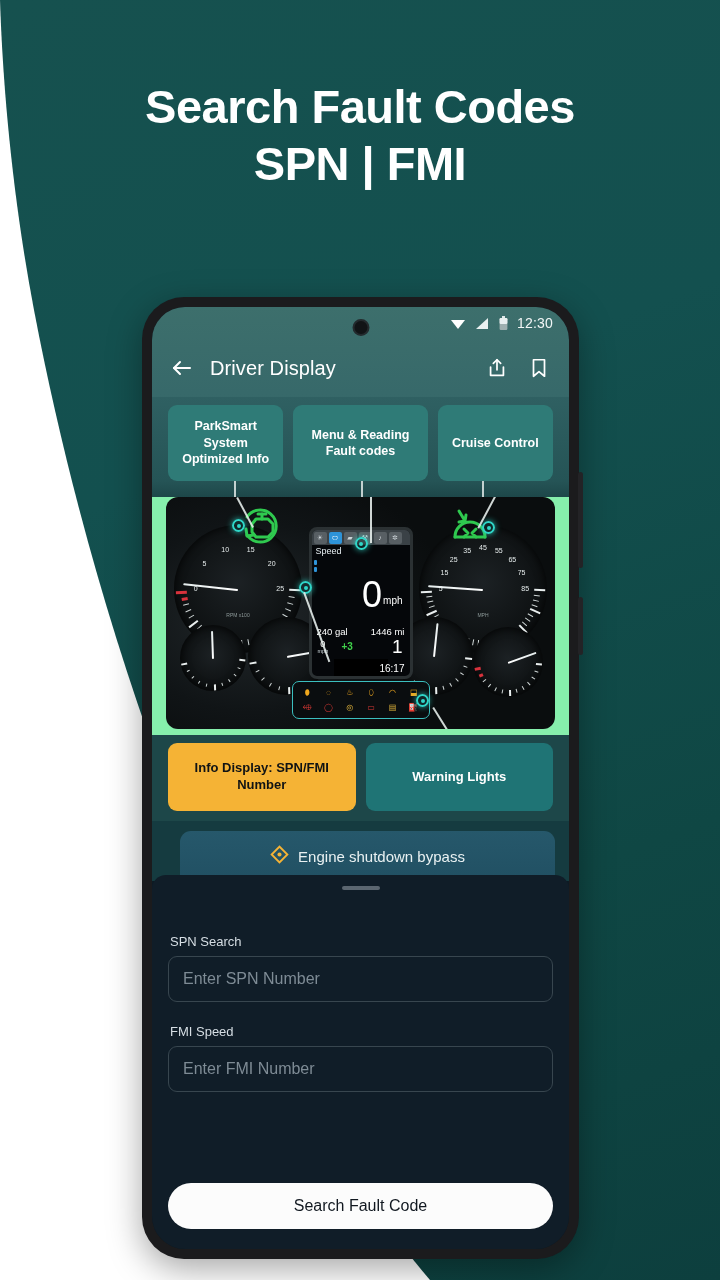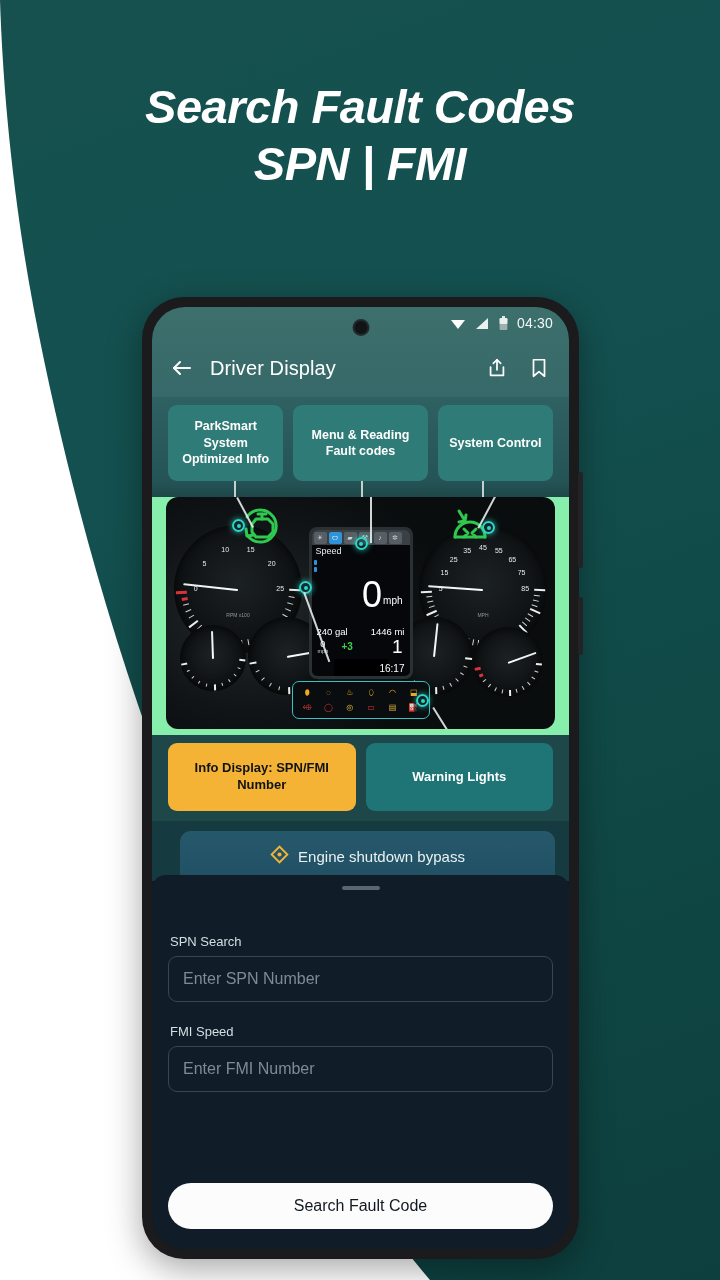--- a/index.html
+++ b/index.html
@@ -36,21 +36,20 @@
     top: 78px;
     left: 0;
     width: 720px;
     text-align: center;
     color: #ffffff;
     font-size: 47px;
     font-weight: bold;
     line-height: 1.22;
     letter-spacing: -0.5px;
     z-index: 5;
-    font-style: italic;
   }
   .headline .line2 { display: block; }
 
   
   .phone-frame {
     position: absolute;
     left: 142px;
     top: 297px;
     width: 437px;
     height: 962px;
@@ -528,21 +527,21 @@
               <polygon points="1,12 13,1 13,12" fill="#e9f0f0"></polygon>
             </svg>
         </span>
         <span class="status-icon">
           <svg width="9" height="15" viewBox="0 0 9 15">
             <rect x="3" y="0" width="3" height="2" fill="#dfe8e8"></rect>
             <rect x="0.6" y="2" width="7.8" height="12" rx="1.2" fill="#9fb0b0"></rect>
             <rect x="0.6" y="2" width="7.8" height="6" rx="1.2" fill="#e9f0f0"></rect>
           </svg>
         </span>
-        <span class="status-time">04:30</span>
+        <span class="status-time">12:30</span>
       </div>
 
       <div class="appbar">
         <span class="appbar-icon">
           <svg width="24" height="24" viewBox="0 0 24 24" fill="none" stroke="#ffffff" stroke-width="2" stroke-linecap="round" stroke-linejoin="round">
             <line x1="20" y1="12" x2="4" y2="12"></line>
               <polyline points="10,6 4,12 10,18"></polyline>
           </svg>
         </span>
         <span class="appbar-title">Driver Display</span>
@@ -556,21 +555,21 @@
         <span class="appbar-icon">
           <svg width="22" height="22" viewBox="0 0 24 24" fill="none" stroke="#ffffff" stroke-width="1.9" stroke-linecap="round" stroke-linejoin="round">
             <path d="M6 3 h12 v18 l-6 -5 l-6 5 Z"></path>
           </svg>
         </span>
       </div>
 
       <div class="chips-row">
         <div class="chip">ParkSmart System Optimized Info</div>
         <div class="chip wide">Menu &amp; Reading Fault codes</div>
-        <div class="chip">System Control</div>
+        <div class="chip">Cruise Control</div>
       </div>
       <div class="connector-strip">
         <div class="conn" style="left:82px;"></div>
         <div class="conn" style="left:50%;"></div>
         <div class="conn" style="left:330px;"></div>
       </div>
     </div>
 
     <div class="dash-wrap">
       <div class="dash">

